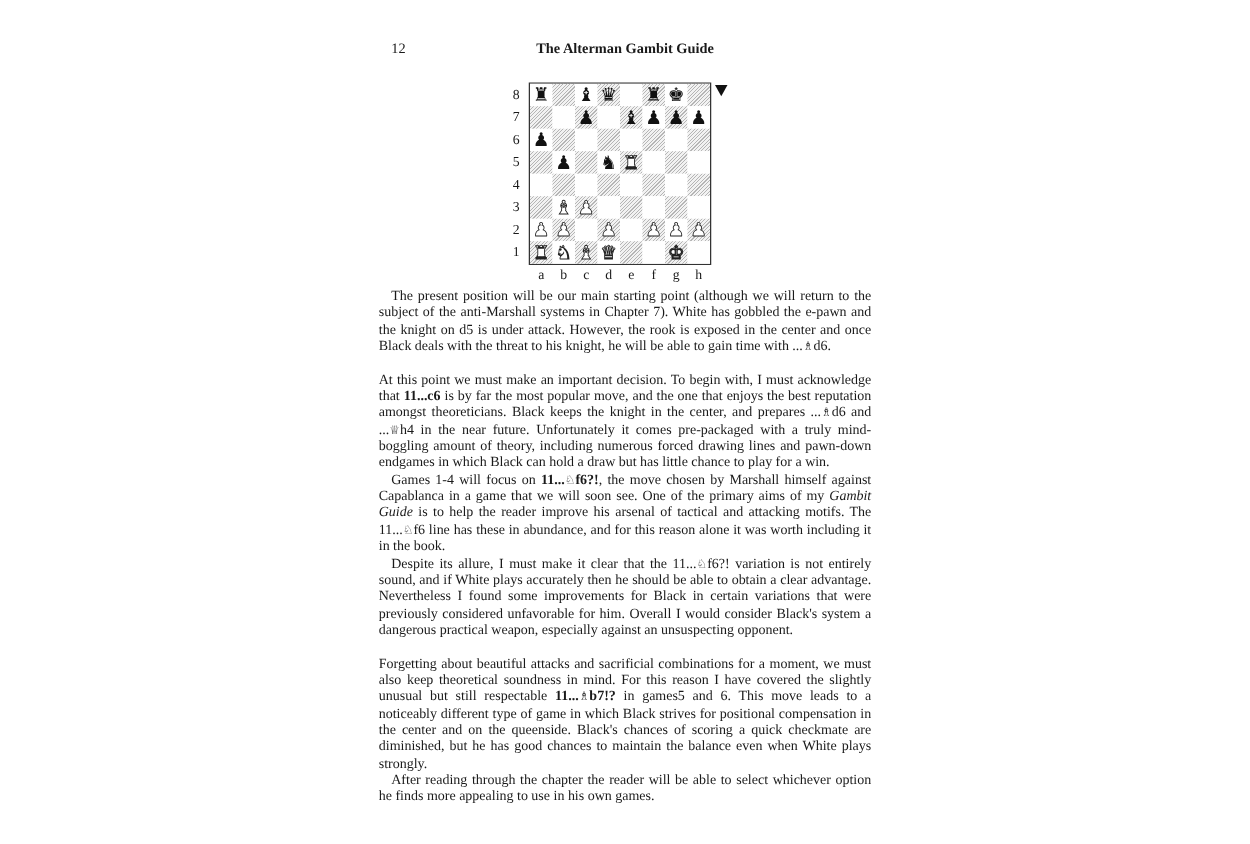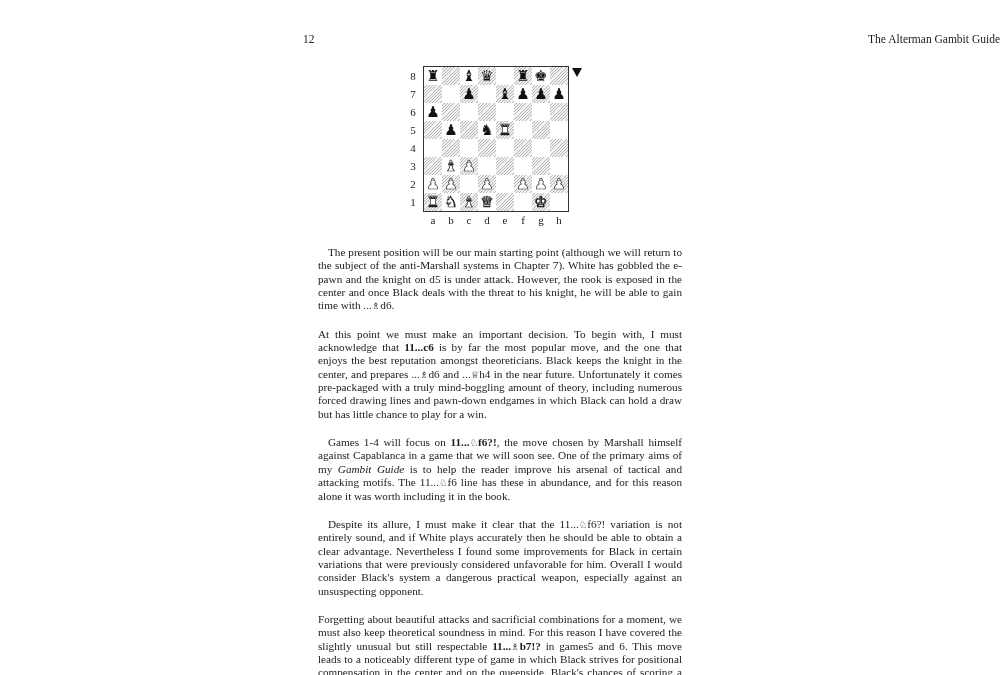--- a/index.html
+++ b/index.html
@@ -1,36 +1,36 @@
 <!DOCTYPE html>
 <html><head>
 <meta charset="utf-8">
 <style>
   html, body { margin: 0; padding: 0; background: #ffffff; }
   body { width: 1000px; height: 675px; position: relative; overflow: hidden;
          font-family: "Liberation Serif", "DejaVu Serif", serif; color: #1a1a1a; }
-  .page-number { position: absolute; left: 303px; top: 33px; font-size: 11.5px; }
-  .running-head { position: absolute; left: 0; width: 1000px; top: 33px; text-align: right; font-size: 11.5px; }
+  .page-number { position: absolute; left: 313px; top: 33px; font-size: 11.5px; }
+  .running-head { position: absolute; left: 0; width: 1000px; top: 33px; text-align: center; font-size: 11.5px; font-weight: bold; }
   .diagram { position: absolute; left: 400px; top: 62px; width: 200px; height: 170px; }
   .board { position: absolute; left: 23px; top: 4px; width: 144px; height: 144px;
            border: 1px solid #333; display: grid;
            grid-template-columns: repeat(8, 18px); grid-template-rows: repeat(8, 18px); }
   .sq { width: 18px; height: 18px; position: relative; display: flex; align-items: center; justify-content: center;
         font-size: 15px; line-height: 18px; font-family: "DejaVu Sans", sans-serif; }
   .sq.light { background: #ffffff; }
   .sq.dark { background-color: #f2f2f2;
              background-image: repeating-linear-gradient(135deg, #b5b5b5 0px, #b5b5b5 0.6px, transparent 0.6px, transparent 2px); }
   .piece.b { color: #111; }
   .piece.w { color: #fff; -webkit-text-stroke: 0.7px #222; }
   .rank-label { position: absolute; left: 8px; width: 10px; text-align: center; font-size: 11px; height: 18px; line-height: 18px; }
   .file-label { position: absolute; top: 152px; width: 18px; text-align: center; font-size: 11px; }
   .turn-marker { position: absolute; left: 172px; top: 6px; width: 0; height: 0;
                  border-left: 5px solid transparent; border-right: 5px solid transparent; border-top: 9px solid #111; }
   .body-text { position: absolute; left: 303px; top: 231px; width: 394px; font-size: 11.2px; line-height: 13.35px; text-align: justify; }
-  .body-text p { margin: 15px; text-indent: 10px; }
+  .body-text p { margin: 0; text-indent: 10px; }
   .body-text p.noindent { text-indent: 0; }
   .body-text p.gap { margin-top: 13.35px; }
   .b { font-weight: bold; }
   .i { font-style: italic; }
   .fig { font-family: "DejaVu Sans", sans-serif; font-size: 9.5px; }
 </style>
 </head>
 <body>
 
 <div>

